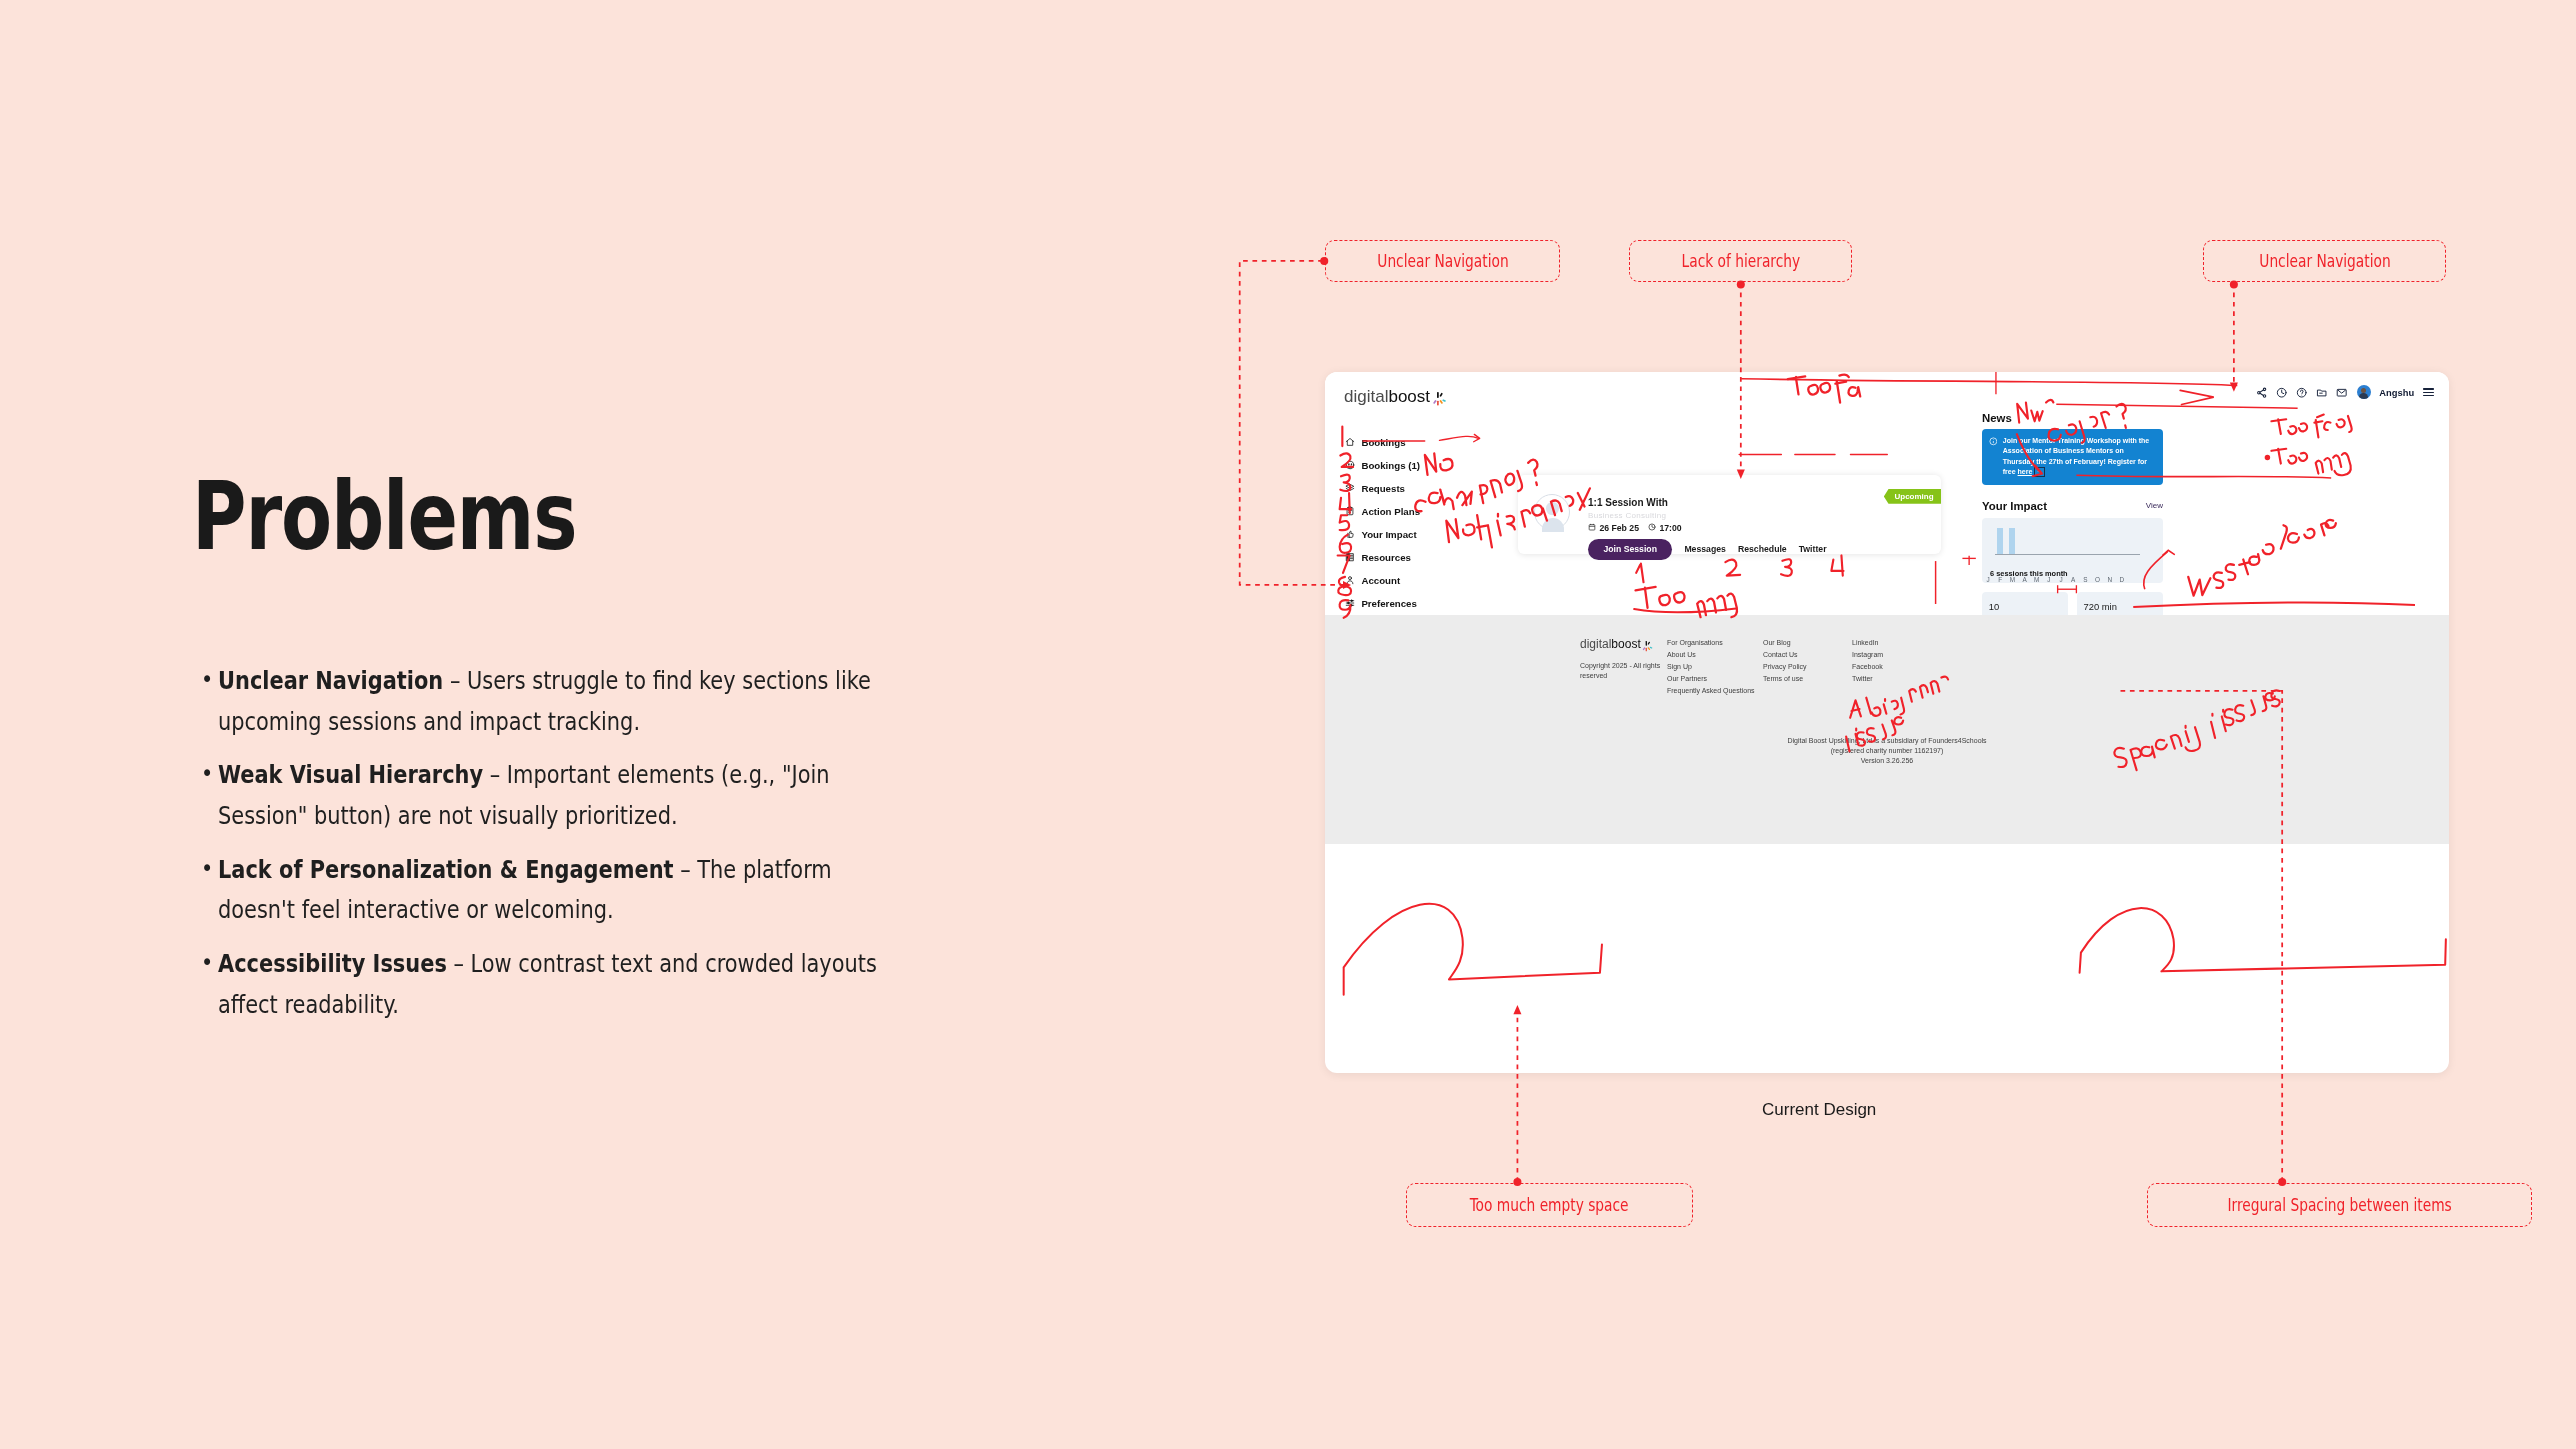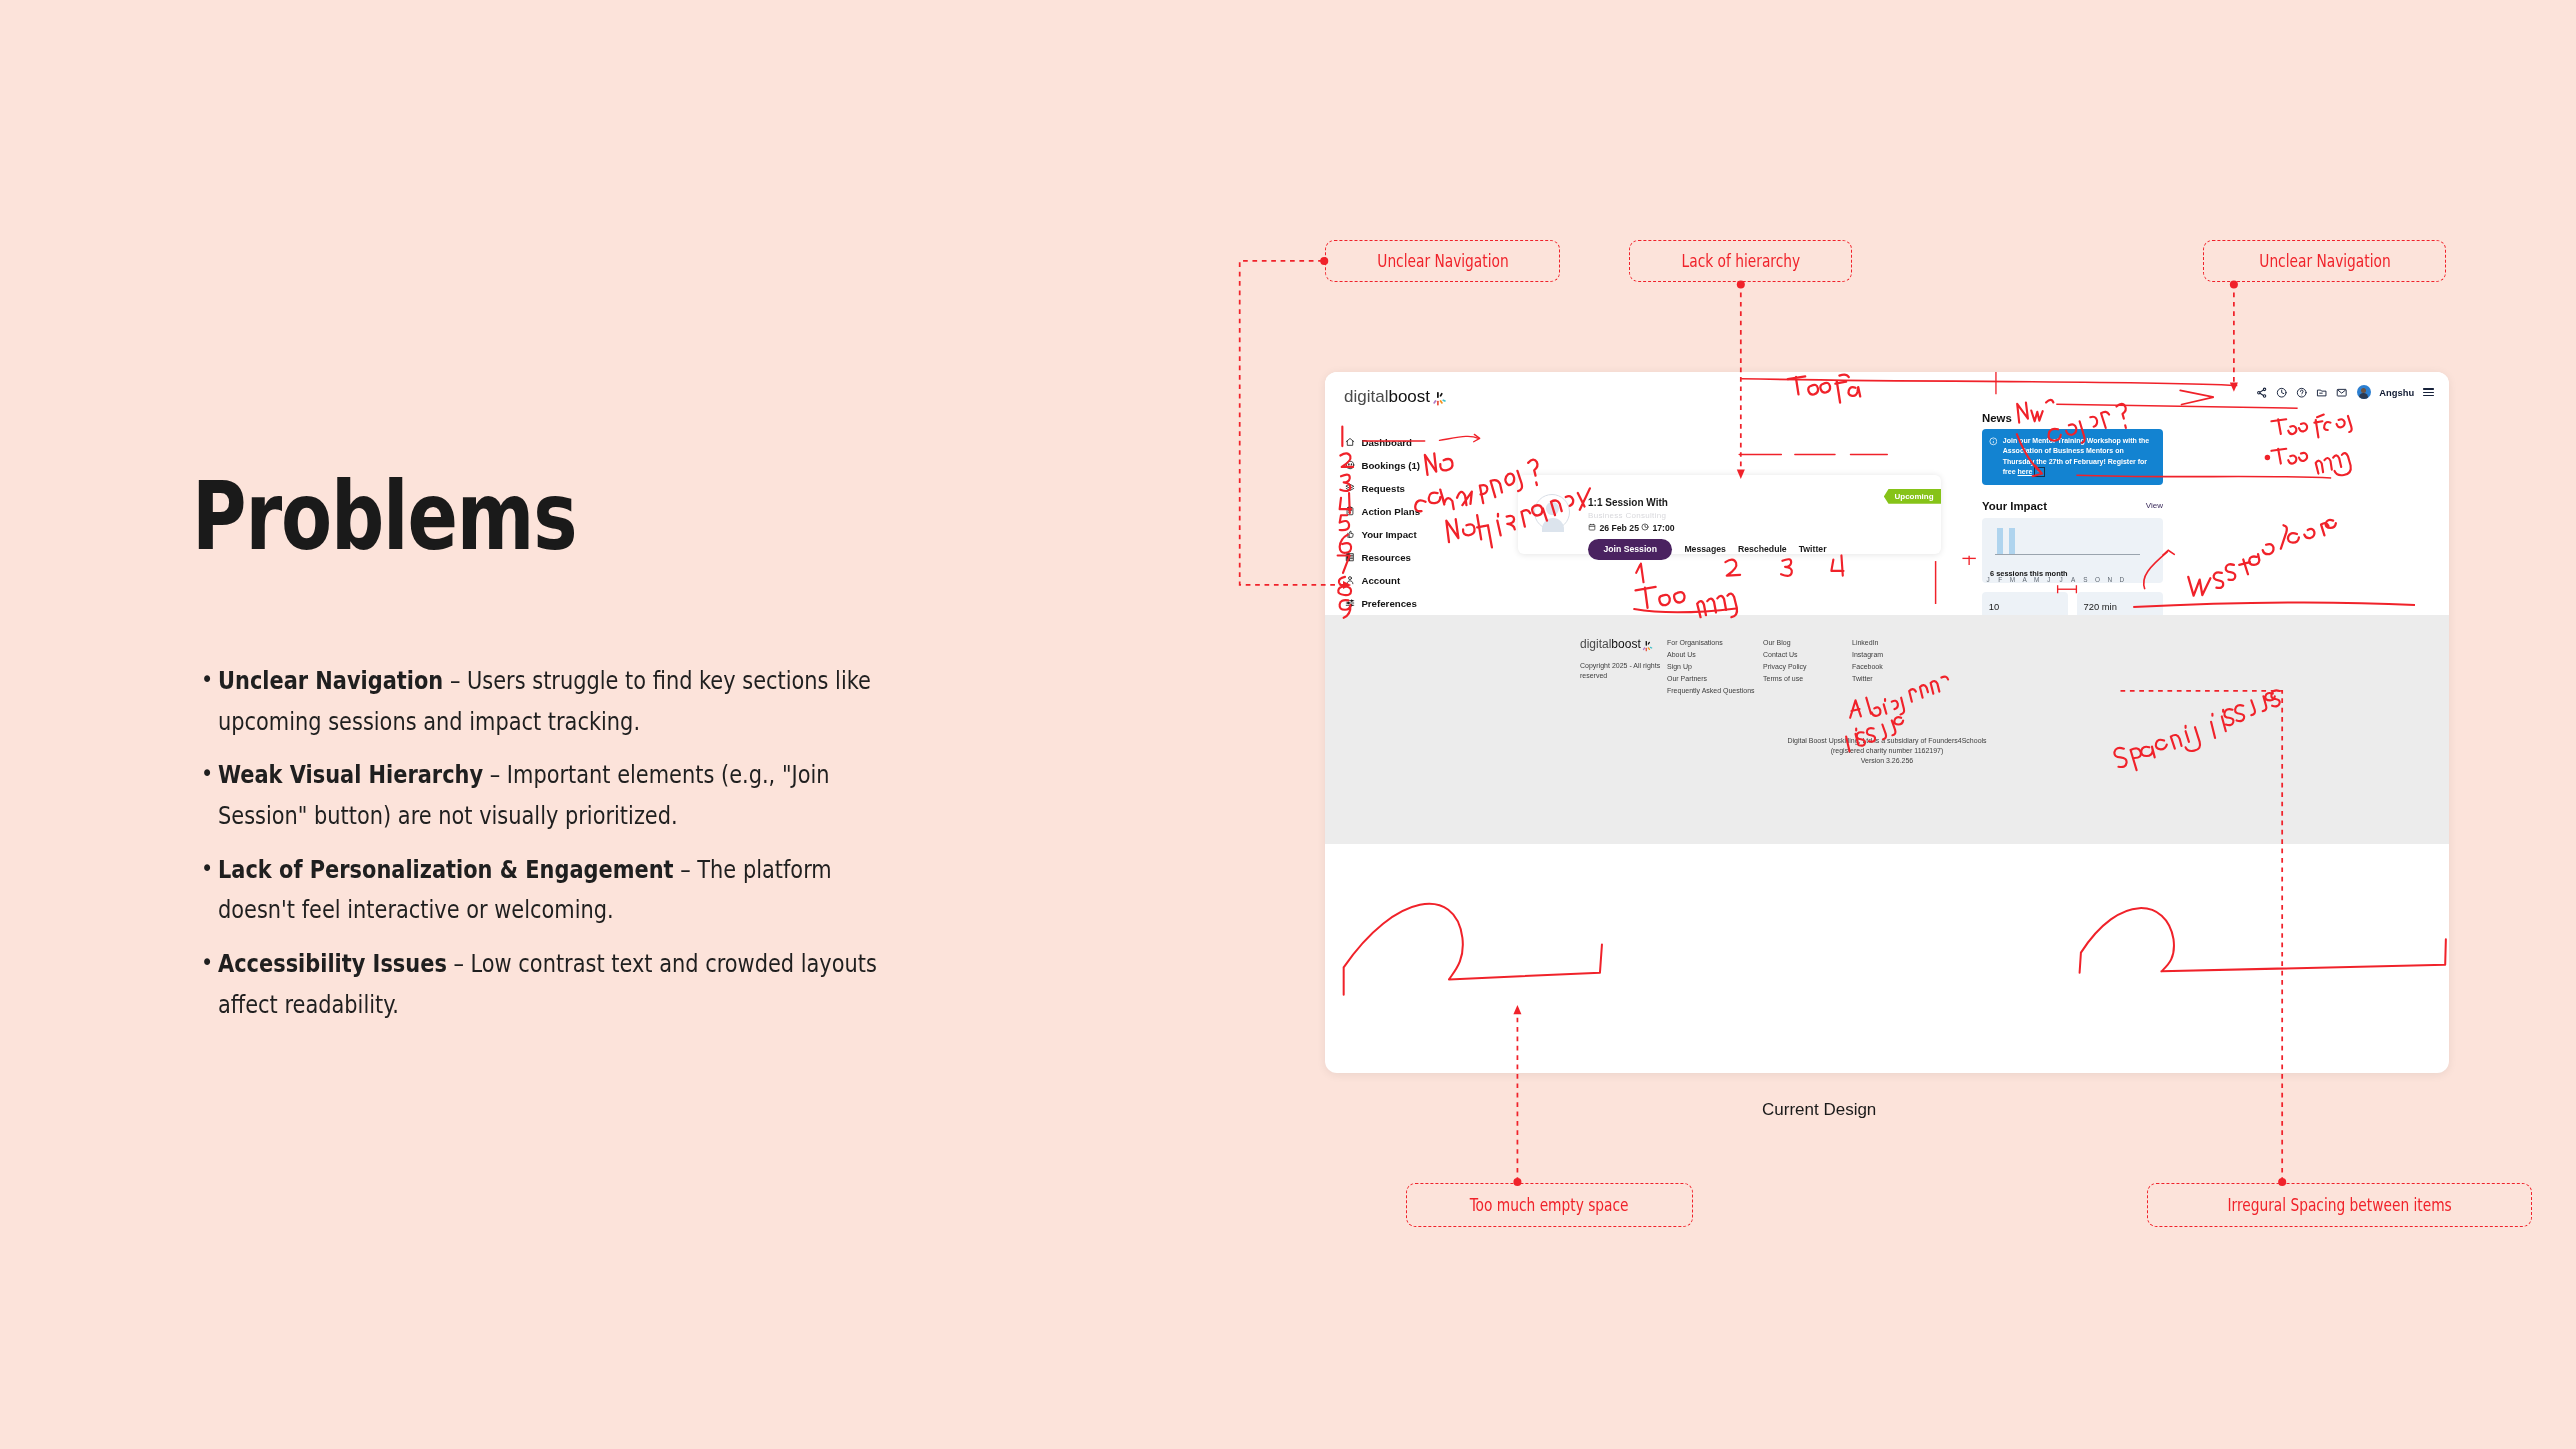--- a/index.html
+++ b/index.html
@@ -85,21 +85,21 @@
     background:#fff; border-radius:6px; box-shadow:0 0.7px 6px rgba(0,0,0,0.10);
   }
   #session-avatar {
     position:absolute; left:16px; top:19px; width:36px; height:36px;
     border-radius:50%; border:0.7px solid #D8DEE6; background:#fff;
   }
   #session-avatar:before{ content:""; position:absolute; left:11.4px; top:7.4px; width:12.7px; height:12.7px; border-radius:50%; background:#DCE4ED; }
   #session-avatar:after{ content:""; position:absolute; left:6.7px; top:23px; width:22px; height:14px; border-radius:11.4px 11.4px 0 0; background:#DCE4ED; }
   #session-title { position:absolute; left:70px; top:21.5px; font-size:10px; font-weight:bold; color:#1A1A1A; white-space:nowrap; }
   #session-sub { position:absolute; left:70px; top:36px; font-size:8px; color:#D8D8DC; letter-spacing:0.3px; filter:blur(0.7px); }
-  #session-meta { position:absolute; left:70px; top:48px; display:flex; gap:2px; font-size:8.7px; font-weight:bold; color:#1A1A1A; }
+  #session-meta { position:absolute; left:70px; top:48px; display:flex; gap:9px; font-size:8.7px; font-weight:bold; color:#1A1A1A; }
   #session-meta .m { display:flex; align-items:center; gap:3.4px; }
   #session-meta svg { width:8px; height:8px; }
   #badge {
     position:absolute; right:0px; top:14px; height:14.8px; padding:0 7.4px 0 10.7px;
     background:#86C318; color:#fff; font-size:8px; font-weight:bold;
     display:flex; align-items:center;
     clip-path: polygon(4.7px 0, 100% 0, 100% 100%, 4.7px 100%, 0 50%);
   }
   #card-actions { position:absolute; left:70px; top:64px; display:flex; align-items:center; gap:12px; }
   #join-btn {
@@ -213,21 +213,21 @@
     </div>
 
     <div id="sidebar">
         <div class="nav-item">
           <span class="nav-ico">
             <svg viewBox="0 0 24 24" fill="none" stroke="#141414" stroke-width="1.9" stroke-linecap="round" stroke-linejoin="round">
               <path d="M3 11 L12 3.5 L21 11"></path>
               <path d="M5.5 10v10h13V10"></path>
             </svg>
           </span>
-          <span>Dashboard</span>
+          <span>Bookings</span>
         </div>
         <div class="nav-item">
           <span class="nav-ico">
             <svg viewBox="0 0 24 24" fill="none" stroke="#141414" stroke-width="1.9" stroke-linecap="round" stroke-linejoin="round">
               <circle cx="12" cy="12" r="9"></circle>
               <circle cx="9" cy="10" r="0.9" fill="currentColor"></circle>
               <circle cx="15" cy="10" r="0.9" fill="currentColor"></circle>
               <path d="M8.5 14.5q3.5 3 7 0"></path>
             </svg>
           </span>

